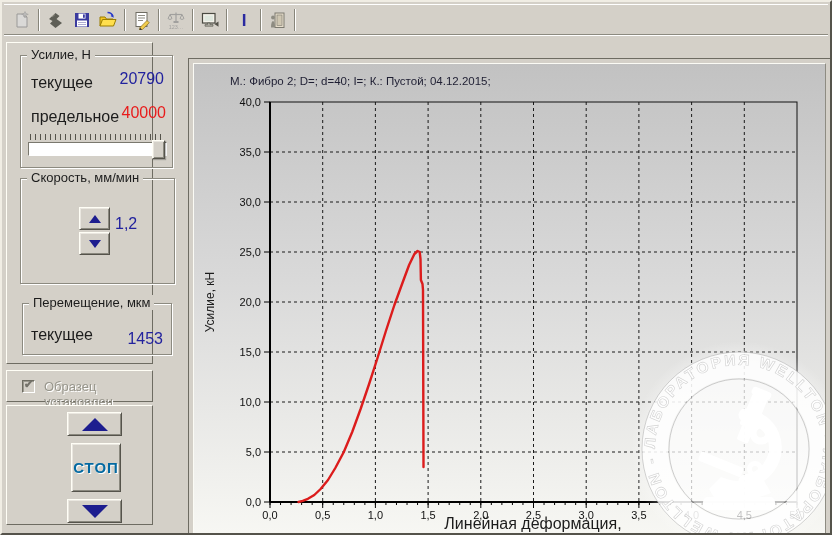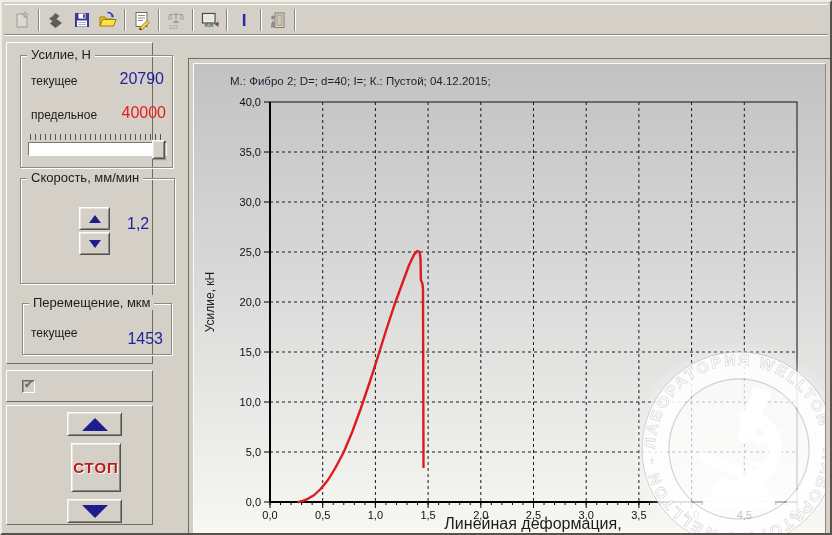--- a/index.html
+++ b/index.html
@@ -14,41 +14,41 @@
   .tb-sep{width:2px;height:22px;border-left:1px solid #87857a;border-right:1px solid #ffffff;margin:0 3px;}
   
   .panel{position:absolute;left:4px;width:147px;background:#d4d0c8;
     border:1px solid;border-color:#fffef6 #6e6c62 #6e6c62 #fffef6;}
   #panel-gauges{top:40px;height:322px;}
   #panel-sample{top:368px;height:32px;}
   #panel-motion{top:403px;height:120px;}
   .groupbox{position:absolute;border:1px solid #8c8a80;box-shadow:1px 1px 0 #ffffff,inset 1px 1px 0 #ffffff;}
   .groupbox .legend{position:absolute;top:-9px;left:6px;background:#d4d0c8;padding:0 4px;
     font-size:13px;color:#1c1c1c;white-space:nowrap;}
-  .fld-label{position:absolute;font-size:12px;color:#1c1c1c;}
+  .fld-label{position:absolute;font-size:16px;color:#1c1c1c;}
   .val{position:absolute;font-size:16px;font-weight:normal;}
   .val-navy{color:#22229e;} .val-red{color:#e81c1c;}
   
   #force-slider{position:absolute;left:7px;top:78px;width:139px;height:32px;}
   #force-slider .ticks{height:6px;margin:0 2px 2px 2px;
     background:repeating-linear-gradient(90deg,#55534b 0 1px,transparent 1px 5px);}
   #force-slider .track{position:relative;height:14px;background:#ffffff;
     border:1px solid;border-color:#7a786e #ffffff #ffffff #7a786e;}
   #force-slider .thumb{position:absolute;right:1px;top:-3px;width:13px;height:19px;background:#d4d0c8;
     border:1px solid;border-color:#fffef6 #55534b #55534b #fffef6;
     box-shadow:inset 1px 1px 0 #e8e5de,inset -1px -1px 0 #8a887e,1px 1px 1px rgba(0,0,0,.25);}
   
   .btn3d{position:absolute;background:#d4d0c8;display:flex;align-items:center;justify-content:center;
     border:1px solid;border-color:#fffef6 #55534b #55534b #fffef6;
     box-shadow:inset 1px 1px 0 #eae7e0,inset -1px -1px 0 #8a887e;}
   .tri-up-sm{width:0;height:0;border-left:6px solid transparent;border-right:6px solid transparent;border-bottom:8px solid #1d1d8f;}
   .tri-down-sm{width:0;height:0;border-left:6px solid transparent;border-right:6px solid transparent;border-top:8px solid #1d1d8f;}
   .tri-up-big{width:0;height:0;border-left:13px solid transparent;border-right:13px solid transparent;border-bottom:13px solid #1d1d8f;}
   .tri-down-big{width:0;height:0;border-left:13px solid transparent;border-right:13px solid transparent;border-top:13px solid #1d1d8f;}
-  #stop-btn{font-size:15px;font-weight:bold;letter-spacing:1px;color:#b91c1c;text-shadow:1px 1px 0 #ffffff;}
+  #stop-btn{font-size:15px;font-weight:bold;letter-spacing:1px;color:#0369a1;text-shadow:1px 1px 0 #ffffff;}
   
   #sample-checkbox{position:absolute;left:15px;top:9px;width:13px;height:13px;background:#d4d0c8;
     border:1px solid;border-color:#6e6c62 #ffffff #ffffff #6e6c62;box-shadow:inset 1px 1px 0 #9a988e;}
   #sample-checkbox .check{position:absolute;left:1px;top:-3px;font-size:11px;font-weight:bold;color:#74726a;}
   #sample-label{position:absolute;left:37px;top:8px;font-size:13px;color:#98968c;text-shadow:1px 1px 0 #ffffff;}
   
   #chart-outer{position:absolute;left:186px;top:56px;width:643px;height:491px;background:#d4d0c8;
     border:1px solid;border-color:#6e6c62 #fdfdf6 #fdfdf6 #6e6c62;padding:4px;}
   #chart-panel{position:relative;width:100%;height:100%;overflow:hidden;
     border:1px solid;border-color:#fbfbf5 #8e8c82 #8e8c82 #fbfbf5;
@@ -164,34 +164,35 @@
     </div>
 
     <div class="groupbox" id="speed-group" style="left:13px;top:135px;width:155px;height:106px;">
       <span class="legend">Скорость, мм/мин</span>
       <div class="btn3d" style="left:58px;top:28px;width:31px;height:23px;">
         <div class="tri-up-sm"></div>
       </div>
       <div class="btn3d" style="left:58px;top:53px;width:31px;height:23px;">
         <div class="tri-down-sm"></div>
       </div>
-      <span class="val val-navy" style="left:106px;top:36px;">1,2</span>
+      <span class="val val-navy" style="left:94px;top:36px;">1,2</span>
     </div>
 
     <div class="groupbox" id="disp-group" style="left:15px;top:260px;width:150px;height:52px;">
       <span class="legend">Перемещение, мкм</span>
       <span class="fld-label" style="left:8px;top:22px;">текущее</span>
       <span class="val val-navy" style="right:8px;top:18px;margin-top:8px;">1453</span>
     </div>
   </div>
 
   <div id="panel-sample" class="panel">
     <div id="sample-checkbox">
       <span class="check">✔</span>
     </div>
+    <span id="sample-label">Образец установлен</span>
   </div>
 
   <div id="panel-motion" class="panel">
     <div class="btn3d" style="left:60px;top:6px;width:55px;height:24px;">
       <div class="tri-up-big"></div>
     </div>
     <div class="btn3d" id="stop-btn" style="left:64px;top:37px;width:50px;height:49px;">
       <span>СТОП</span>
     </div>
     <div class="btn3d" style="left:60px;top:93px;width:55px;height:24px;">

